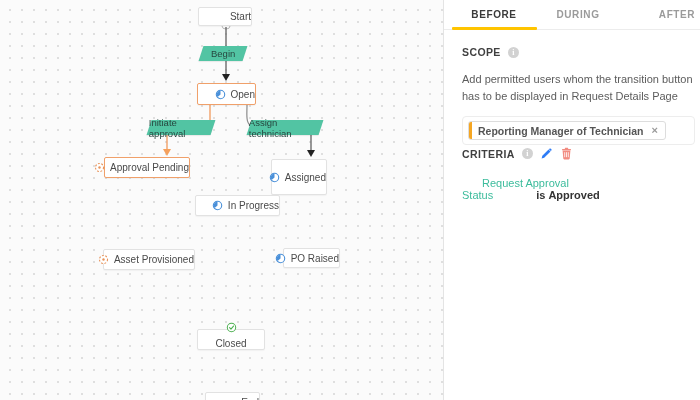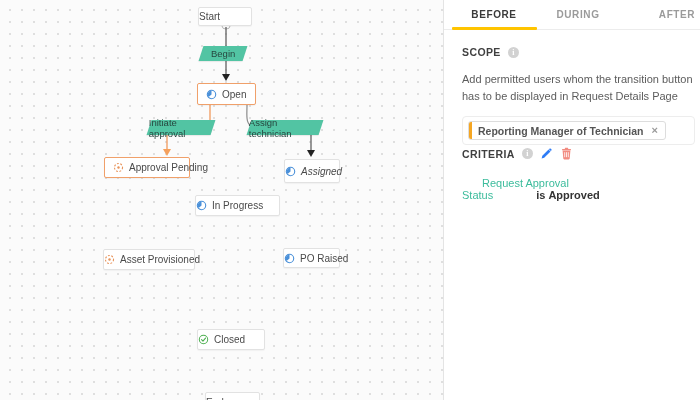--- a/index.html
+++ b/index.html
@@ -8,33 +8,33 @@
   .app { position:relative; width:700px; height:400px; display:flex; }
 
   
   .canvas { position:relative; width:443px; height:400px;
     background-color:#fbfbfb;
     background-image:radial-gradient(#dfdfdf 1px, transparent 1.2px);
     background-size:12px 12px; background-position:4px 4px; }
   .wires { position:absolute; left:0; top:0; }
 
   .node { position:absolute; background:#fff; border:1px solid #e2e2e2;
-    border-radius:2px; display:flex; align-items:center; justify-content:flex-start;
+    border-radius:2px; display:flex; align-items:center; justify-content:flex-end;
     gap:5px; font-size:10px; color:#4a4a4a; box-shadow:0 1px 1px rgba(0,0,0,.04);
     white-space:nowrap; cursor:pointer; }
   .node.orange { border-color:#f0a06a;padding-left:8px; }
   .nicon { width:11px; height:11px; display:inline-flex; flex:0 0 auto; }
   .n-start{left:198px;top:7px;width:54px;height:19px;}
   .n-open{left:197px;top:83px;width:59px;height:22px;}
   .n-approval{left:104px;top:157px;width:86px;height:21px;}
-  .n-assigned{left:284px;top:159px;width:56px;height:24px;font-style:italic;}
+  .n-assigned{left:271px;top:159px;width:56px;height:36px;}
   .n-inprogress{left:195px;top:195px;width:85px;height:21px;}
   .n-asset{left:103px;top:249px;width:92px;height:21px;}
   .n-po{left:283px;top:248px;width:57px;height:20px;}
-  .n-closed{left:197px;top:329px;width:68px;height:21px;}
+  .n-closed{left:197px;top:329px;width:68px;height:21px;flex-direction:column;}
   .n-end{left:205px;top:392px;width:55px;height:20px;}
 
   .trans { position:absolute; background:#52c4a3; transform:skewX(-18deg);
     display:flex; align-items:center; justify-content:center; cursor:pointer;
     box-shadow:0 1px 1px rgba(0,0,0,.08); }
   .trans span { transform:skewX(18deg); font-size:9.5px; color:#25504433;
     color:#27473f; }
   .t-begin{left:201px;top:46px;width:44px;height:15px;}
   .t-initiate{left:149px;top:120px;width:64px;height:15px;}
   .t-assign{left:249px;top:120px;width:72px;height:15px;}

